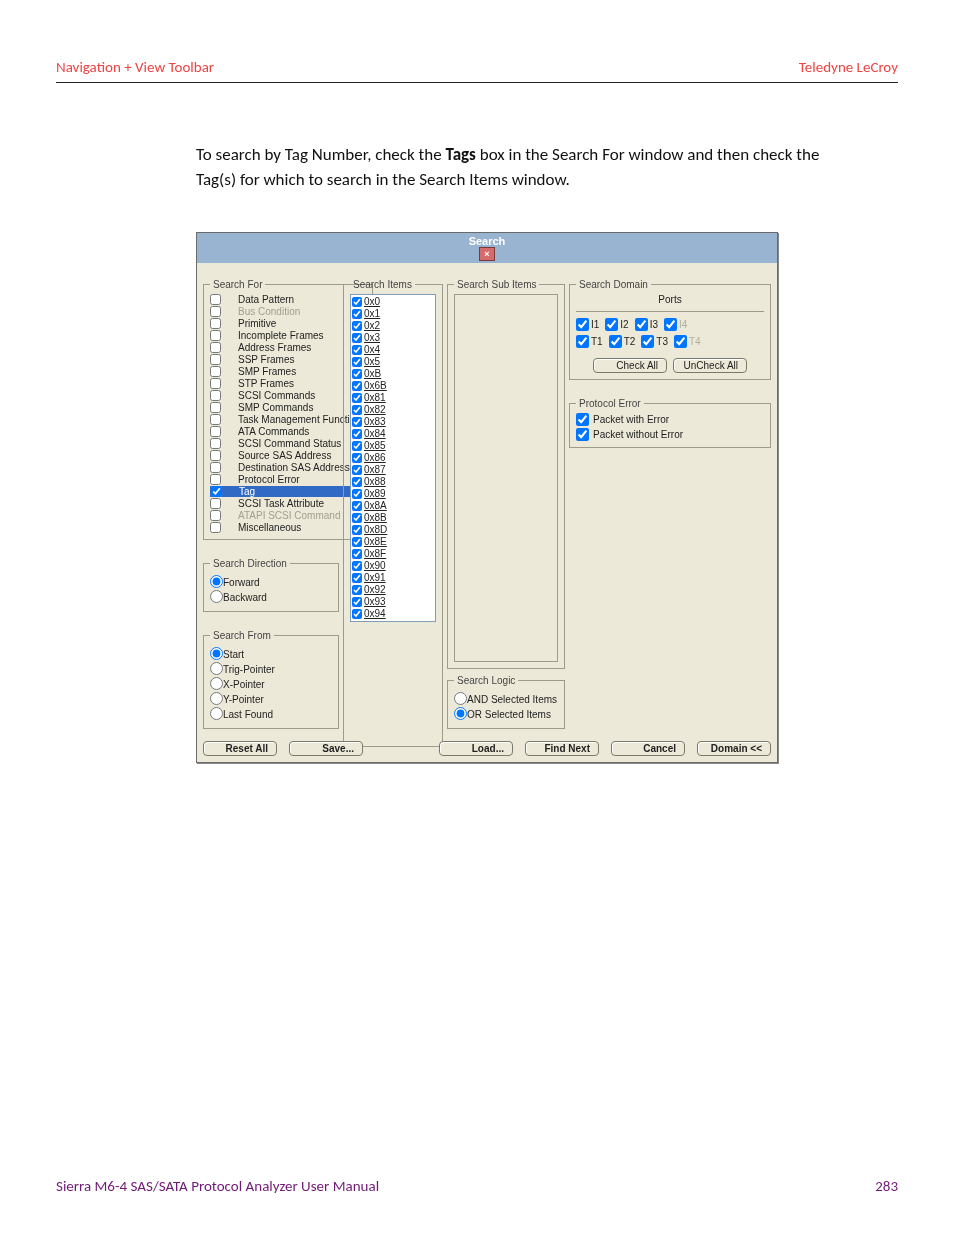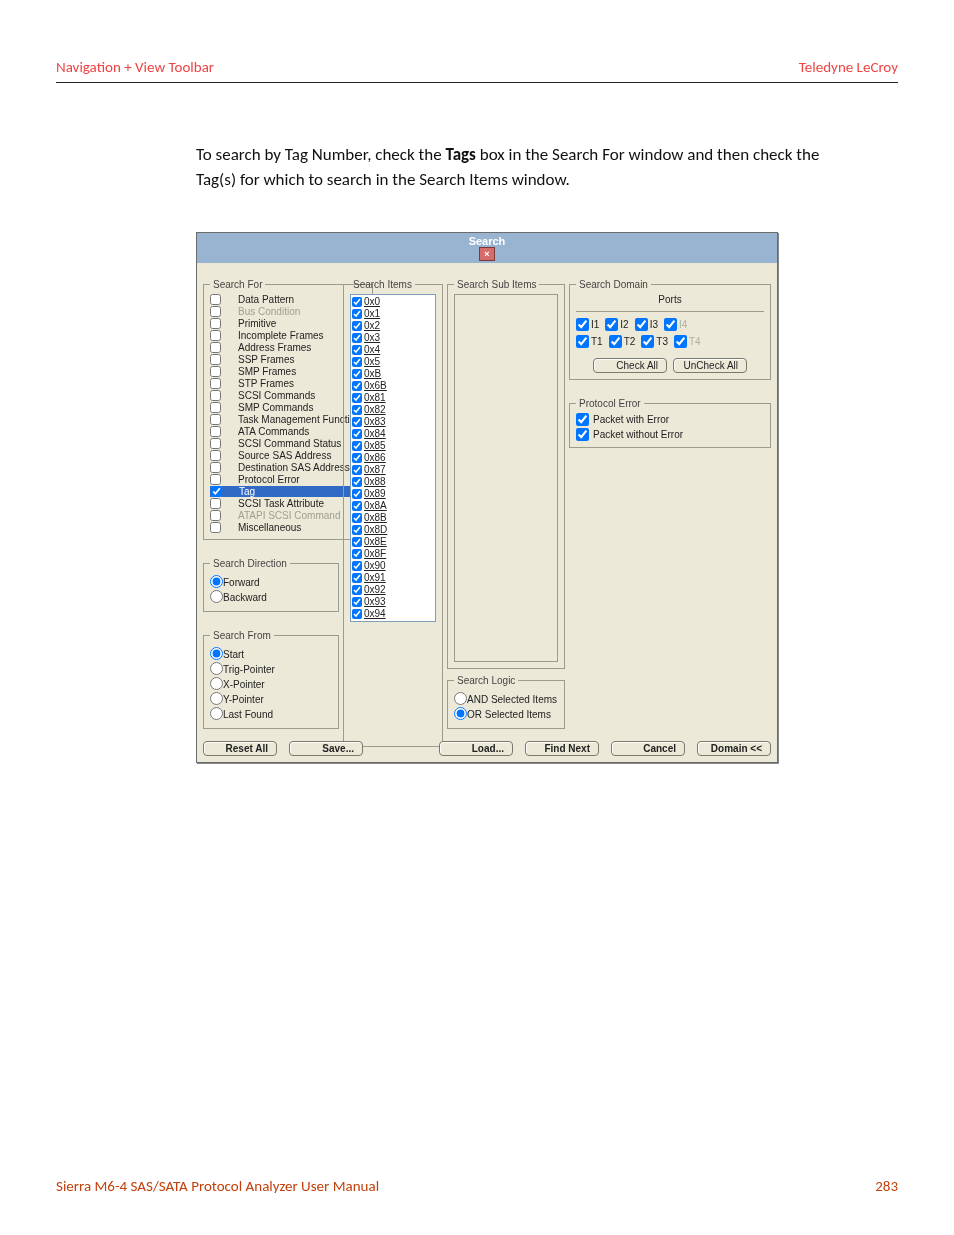--- a/index.html
+++ b/index.html
@@ -142,21 +142,21 @@
   .bottombar {
     display:flex; justify-content:space-between; align-items:center;
     padding:6px;
   }
   .bottombar .grp { display:flex; gap:12px;font-weight:bold; }
 
   .footer {
     position:absolute;
     bottom:40px; left:56px; right:56px;
     display:flex; justify-content:space-between;
-    font-size:15px; color:#c2410c;text-align:center;
+    font-size:15px; color:#701a75;text-align:center;
   }
 </style>
 </head>
 <body>
 
 <div class="page">
   <div class="topbar">
     <span>Navigation + View Toolbar</span>
     <span>Teledyne LeCroy</span>
   </div>

